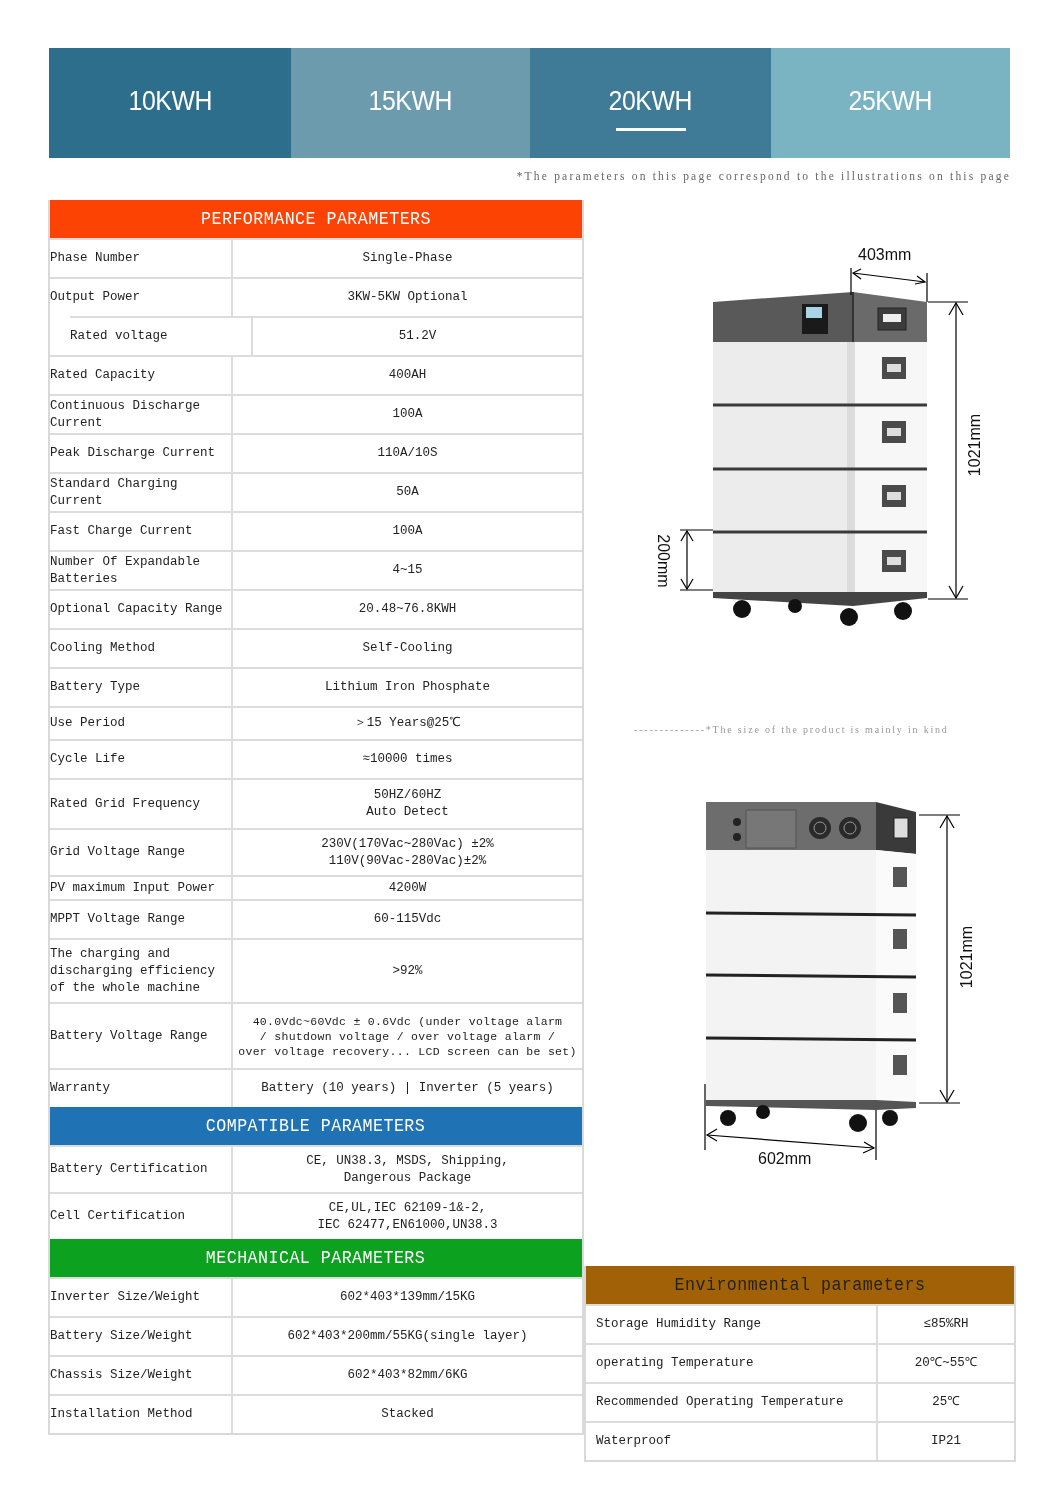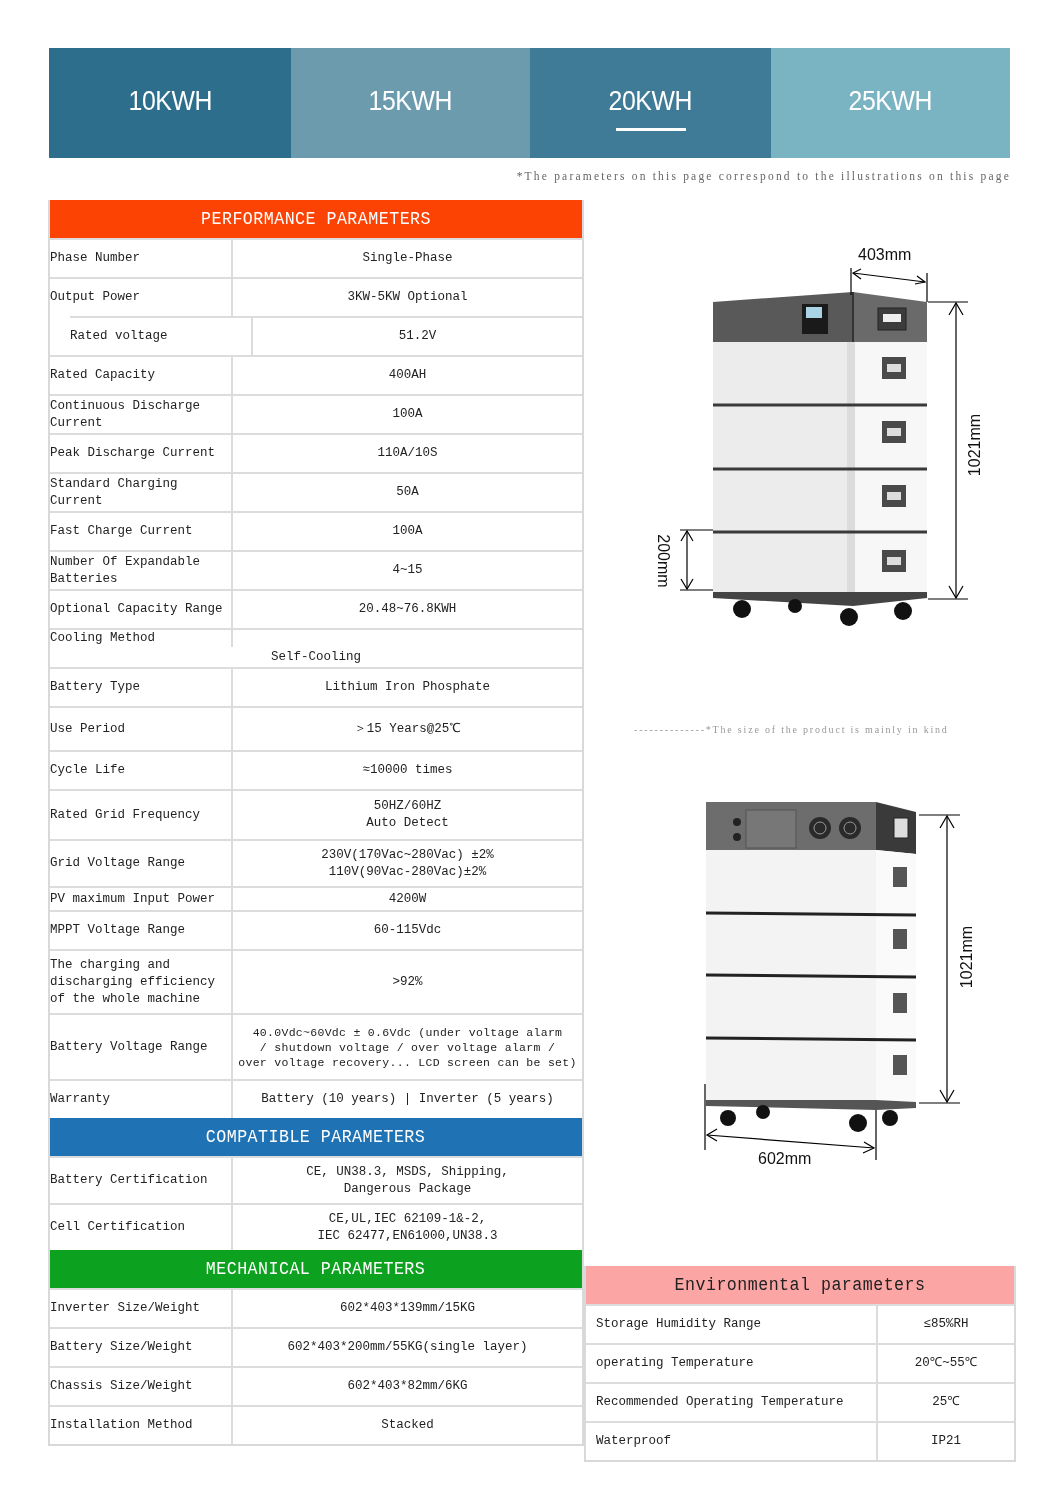--- a/index.html
+++ b/index.html
@@ -94,29 +94,29 @@
     </div>
     <div class="row" style="height: 39px;">
       <div class="k">Number Of Expandable
 Batteries</div>
       <div class="v">4~15</div>
     </div>
     <div class="row" style="height: 39px;">
       <div class="k">Optional Capacity Range</div>
       <div class="v">20.48~76.8KWH</div>
     </div>
-    <div class="row" style="height: 39px; flex-direction: column;">
+    <div class="row" style="height: 39px;">
       <div class="k">Cooling Method</div>
       <div class="v">Self-Cooling</div>
     </div>
     <div class="row" style="height: 39px;">
       <div class="k">Battery Type</div>
       <div class="v">Lithium Iron Phosphate</div>
     </div>
-    <div class="row" style="height: 44px;">
+    <div class="row" style="height: 33px;">
       <div class="k">Use Period</div>
       <div class="v">＞15 Years@25℃</div>
     </div>
     <div class="row" style="height: 39px;">
       <div class="k">Cycle Life</div>
       <div class="v">≈10000 times</div>
     </div>
     <div class="row" style="height: 50px;">
       <div class="k">Rated Grid Frequency</div>
       <div class="v">50HZ/60HZ
@@ -179,21 +179,21 @@
       <div class="k">Chassis Size/Weight</div>
       <div class="v">602*403*82mm/6KG</div>
     </div>
     <div class="row" style="height: 39px;">
       <div class="k">Installation Method</div>
       <div class="v">Stacked</div>
     </div>
   </div>
 
 <div class="env" id="env">
-    <div class="sec-head" style="background: #fca5a5;">
+    <div class="sec-head" style="background: #a16207;">
       <span>Environmental parameters</span>
     </div>
     <div class="row" style="height: 39px;">
       <div class="k">Storage Humidity Range</div>
       <div class="v">≤85%RH</div>
     </div>
     <div class="row" style="height: 39px;">
       <div class="k">operating Temperature</div>
       <div class="v">20℃~55℃</div>
     </div>

